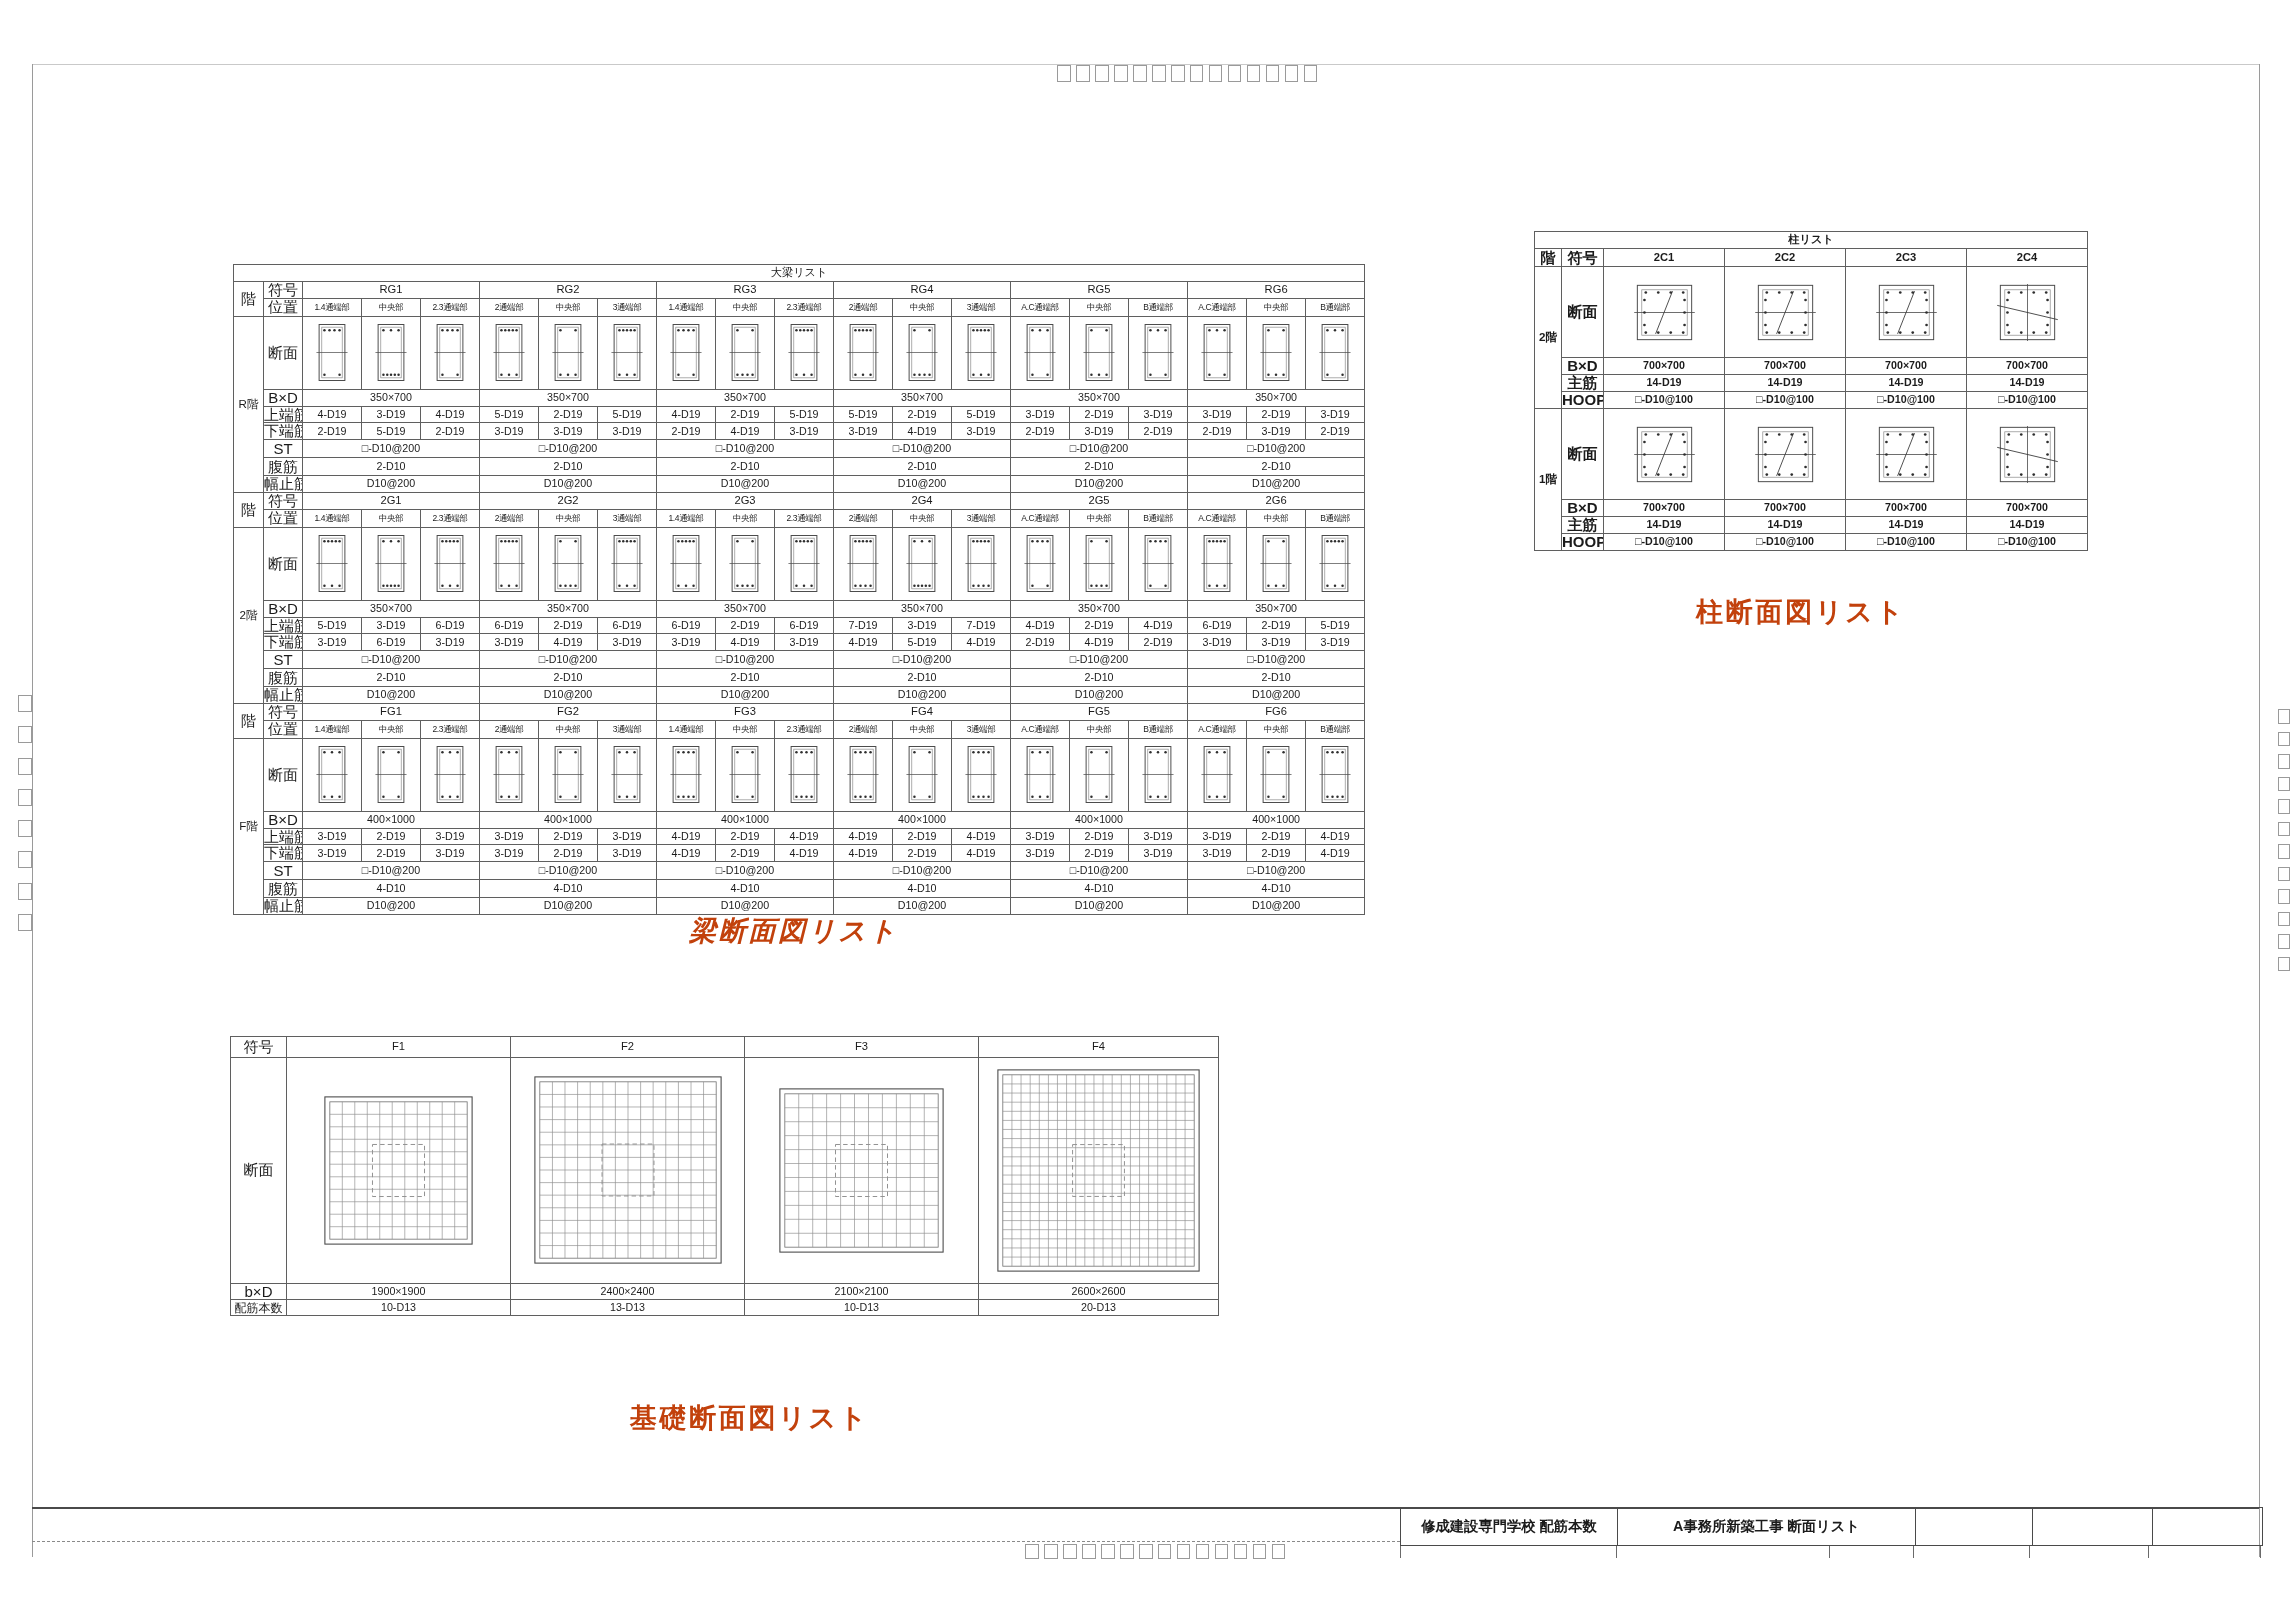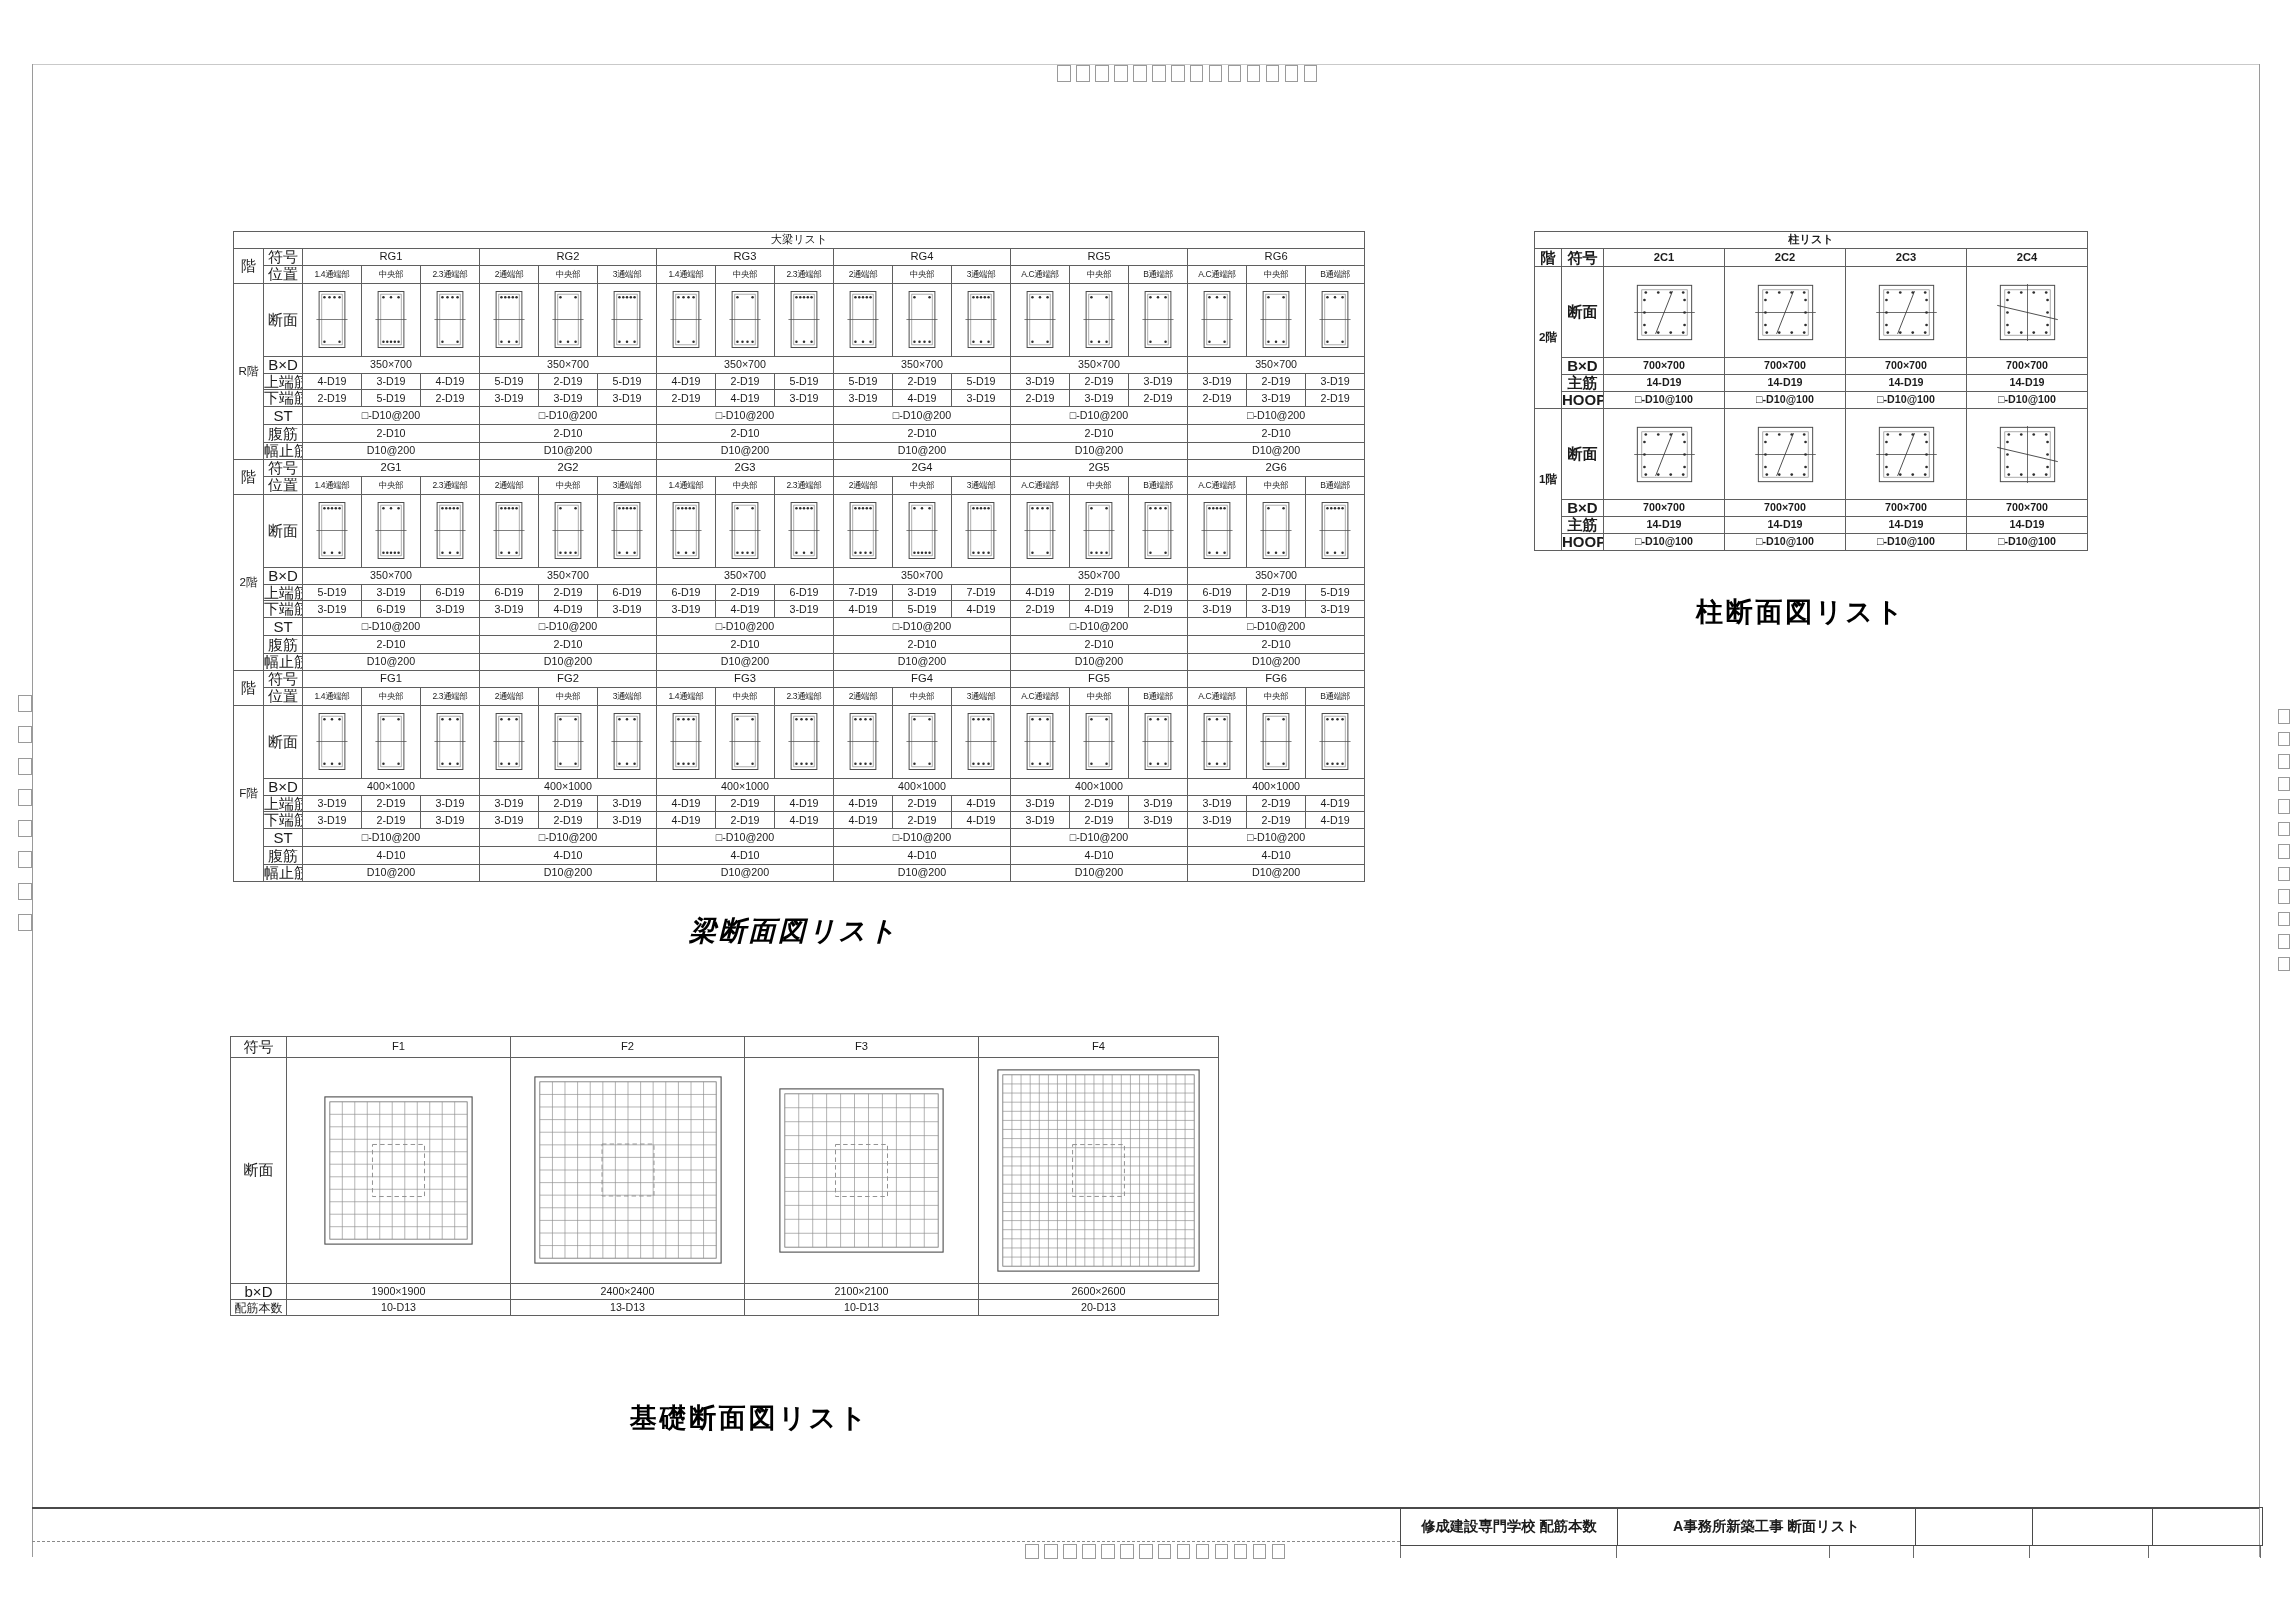--- a/index.html
+++ b/index.html
@@ -3,36 +3,36 @@
 <meta charset="utf-8">
 <style>
   html,body{margin:0;padding:0;background:#e8e8e8;}
   #page{position:relative;width:2293px;height:1622px;background:#ffffff;overflow:hidden;
         font-family:"Liberation Sans","DejaVu Sans",sans-serif;color:#1b1b1b;}
   
   table{border-collapse:collapse;table-layout:fixed;}
   td{border:0.9px solid #5f5f5f;text-align:center;vertical-align:middle;padding:0;
      overflow:hidden;white-space:nowrap;line-height:1.05;}
   .abs{position:absolute;}
-  .gt{width:1129px;border:1.8px solid #3e3e3e;}
+  .gt{width:1129px;border:1.8px solid #3e3e3e;margin-top:33px;}
   .ct{width:553px;border:1.8px solid #3e3e3e;font-weight:bold;}
   .ft{width:987px;border:1.8px solid #3e3e3e;}
   .ttl{font-size:11.2px;}
   .sym{font-size:11.2px;}
   .pos{font-size:8.5px;letter-spacing:-0.4px;}
   .val{font-size:10.7px;}
   .lab{font-size:15px;}
   .flab{font-size:11.6px;}
   tr.h-ttl{height:17px;} tr.h-sym{height:16px;} tr.h-pos{height:18px;}
   tr.h-sec{height:73px;} tr.h-bxd{height:16px;} tr.h-bar{height:15px;}
   tr.h-st{height:18px;} tr.h-web{height:18px;} tr.h-tie{height:17px;}
   tr.h-chead{height:18px;} tr.h-csec{height:91px;} tr.h-crow{height:17px;}
   tr.h-fhead{height:20.6px;} tr.h-fsec{height:226px;} tr.h-frow{height:16px;}
   .caption{position:absolute;font-size:27px;font-weight:600;letter-spacing:2.7px;
-           text-align:center;color:#000000;}
+           text-align:center;color:#c2410c;}
   
   .frame{position:absolute;background:#9a9a9a;}
   .dashline{position:absolute;border-top:1.8px dashed #8a8a8a;height:0;}
   .tofu{border:0.9px solid #9a9a9a;background:#fff;}
   .tofu-row{position:absolute;display:flex;gap:5.4px;}
   .tofu-col{position:absolute;display:flex;flex-direction:column;}
   
   #titleblock{position:absolute;left:1400px;top:1507px;width:861px;height:37px;
               border:1.8px solid #4a4a4a;display:flex;}
   #titleblock .tb-cell{border-right:0.9px solid #4a4a4a;display:flex;align-items:center;

